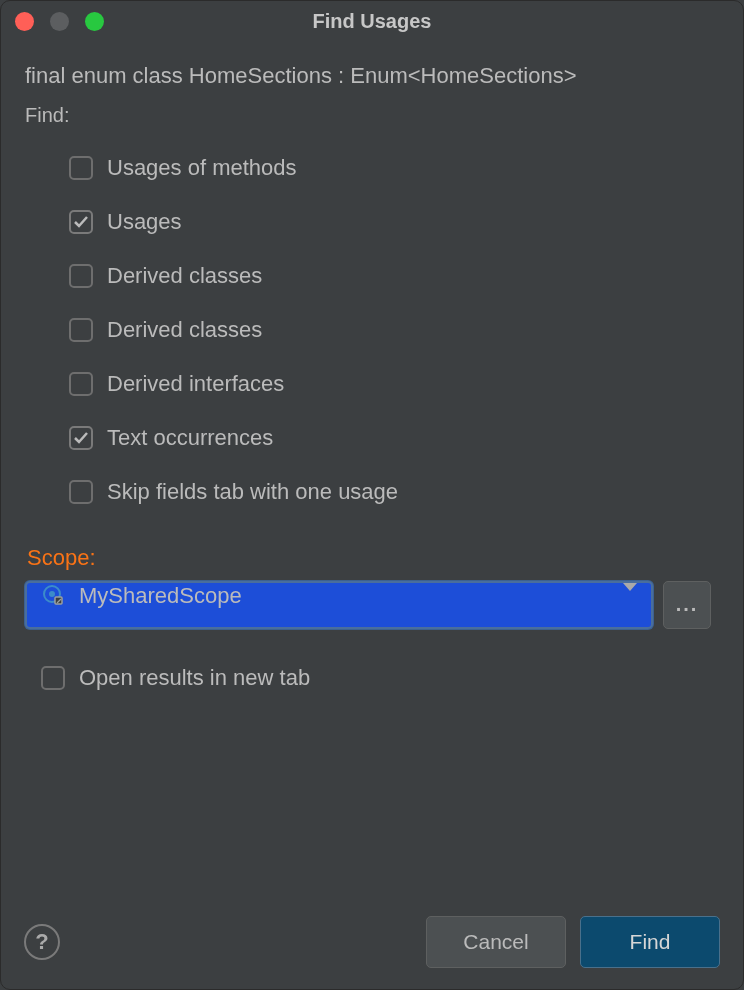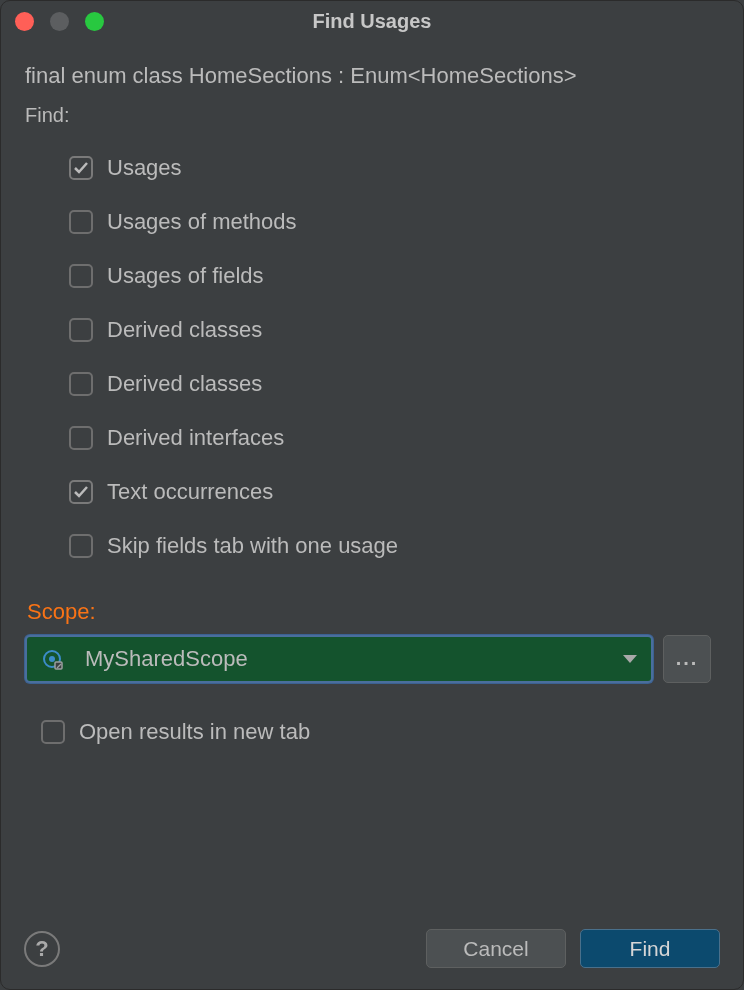--- a/index.html
+++ b/index.html
@@ -106,27 +106,26 @@
       padding-left: 2px;
     }
     .scope-row {
       display: flex;
       gap: 10px;
       align-items: stretch;
     }
     .scope-select {
       flex: 1;
       height: 48px;
-      background: #14532d;
+      background: #1d4ed8;
       border: 2px solid #4a6e9c;
       border-radius: 5px;
       display: flex;
-      align-items: center;
       padding: 0 14px;
-      gap: 22px;
+      gap: 16px;
       cursor: pointer;
       box-shadow: 0 0 0 1px #3c6191;
     }
     .scope-icon {
       width: 22px;
       height: 22px;
       position: relative;
       flex-shrink: 0;
     }
     .scope-text {
@@ -180,21 +179,21 @@
       display: flex;
       align-items: center;
       justify-content: center;
       font-size: 22px;
       color: #aaaaaa;
       cursor: pointer;
       font-weight: 600;
     }
     .footer-spacer { flex: 1; }
     .btn {
-      height: 39px;
+      height: 52px;
       padding: 0 29px;
       border-radius: 5px;
       font-size: 21px;
       display: flex;
       align-items: center;
       justify-content: center;
       cursor: pointer;
       min-width: 140px;
     }
     .btn-cancel {
@@ -220,41 +219,35 @@
   <div class="title">Find Usages</div>
 </div>
 
 <div class="content">
   <div class="signature">final enum class HomeSections : Enum&lt;HomeSections&gt;</div>
   <div class="find-label">Find:</div>
 
   <div class="checkbox-list">
 
     <div class="checkbox-row">
+      <div class="checkbox">
+        
+      </div>
+      <span class="checkbox-label">Usages of methods</span>
+    </div>
+
+    <div class="checkbox-row">
       <div class="checkbox checked">
         <svg viewBox="0 0 16 16">
             <path d="M2 8 L6 12 L14 3" stroke="#bbbbbb" stroke-width="2.5" fill="none"></path>
           </svg>
       </div>
       <span class="checkbox-label">Usages</span>
     </div>
 
-    <div class="checkbox-row">
-      <div class="checkbox">
-        
-      </div>
-      <span class="checkbox-label">Usages of methods</span>
-    </div>
-
-    <div class="checkbox-row">
-      <div class="checkbox">
-        
-      </div>
-      <span class="checkbox-label">Usages of fields</span>
-    </div>
 
     <div class="checkbox-row">
       <div class="checkbox">
         
       </div>
       <span class="checkbox-label">Derived classes</span>
     </div>
 
     <div class="checkbox-row">
       <div class="checkbox">

